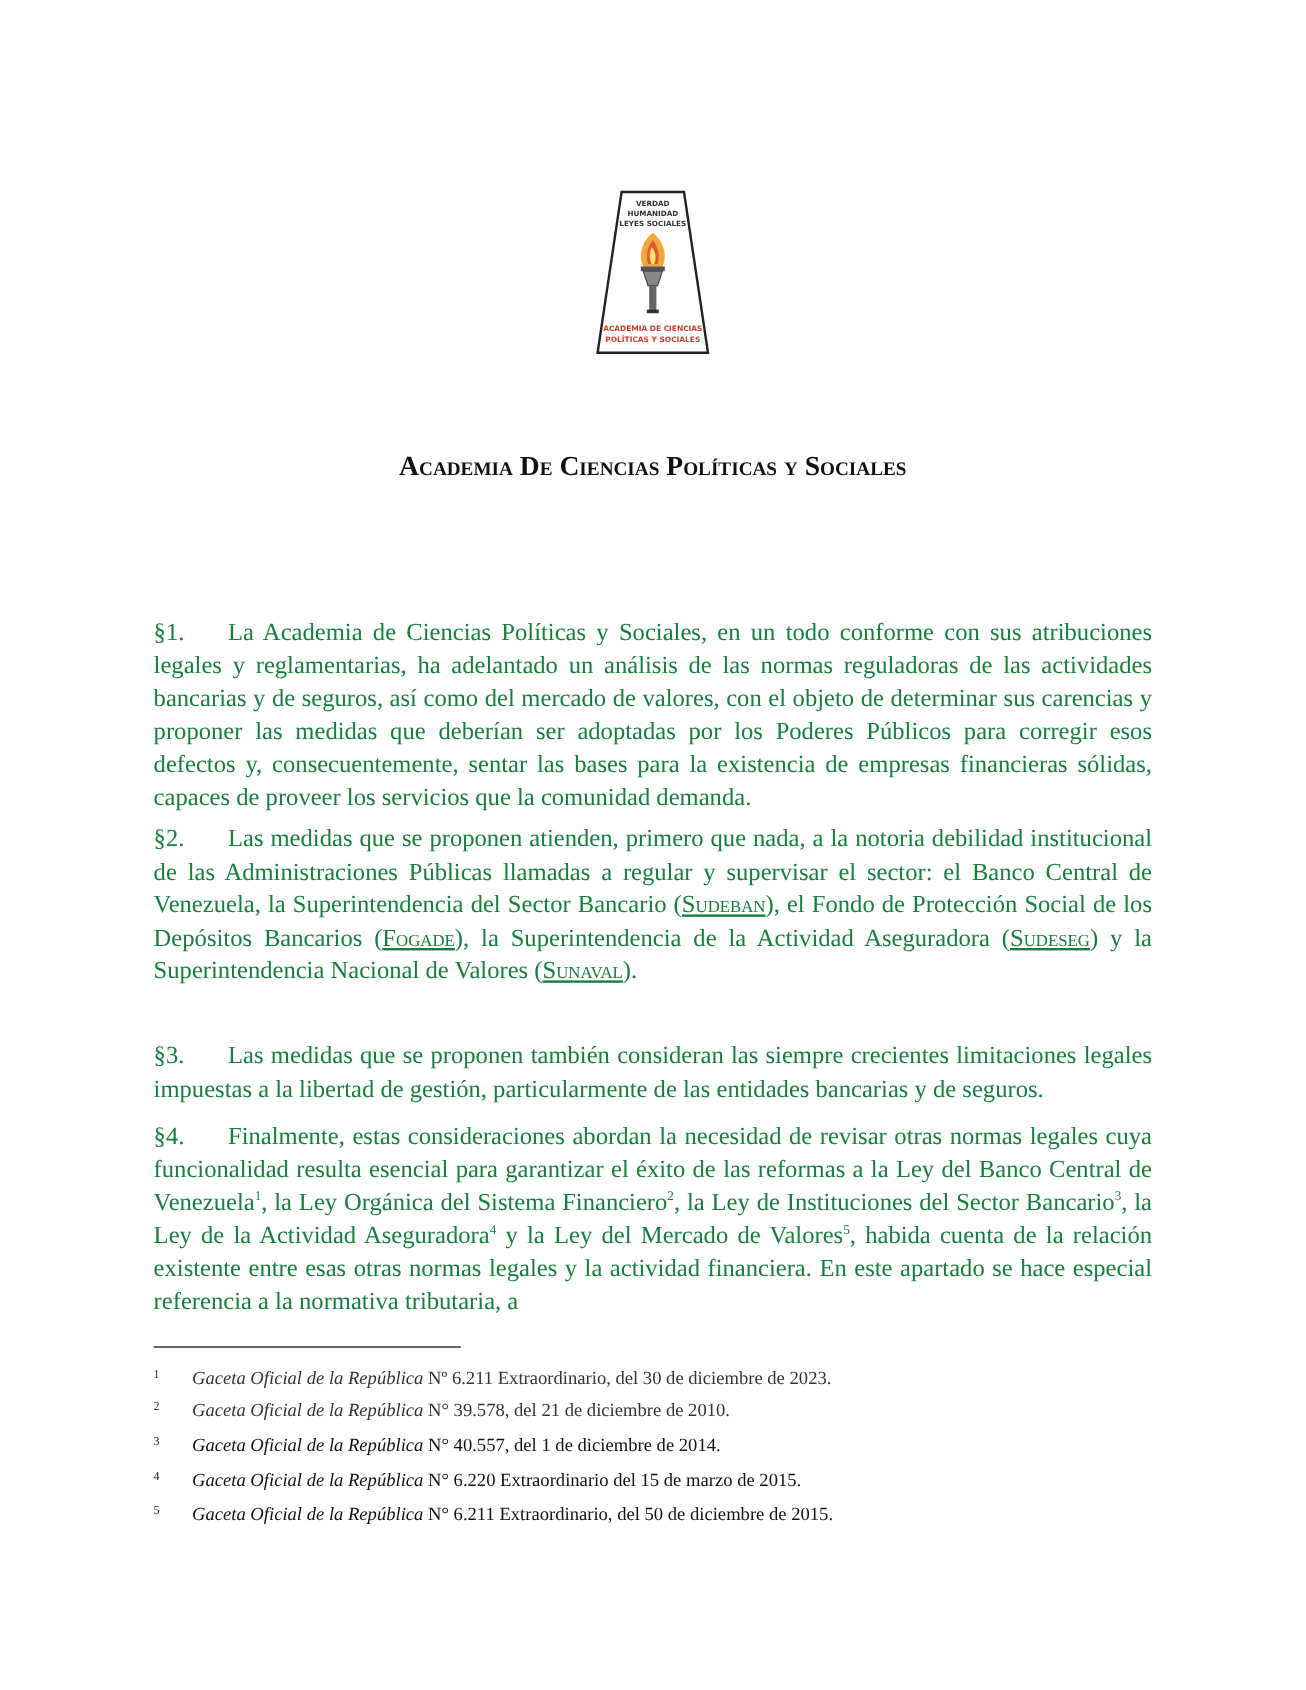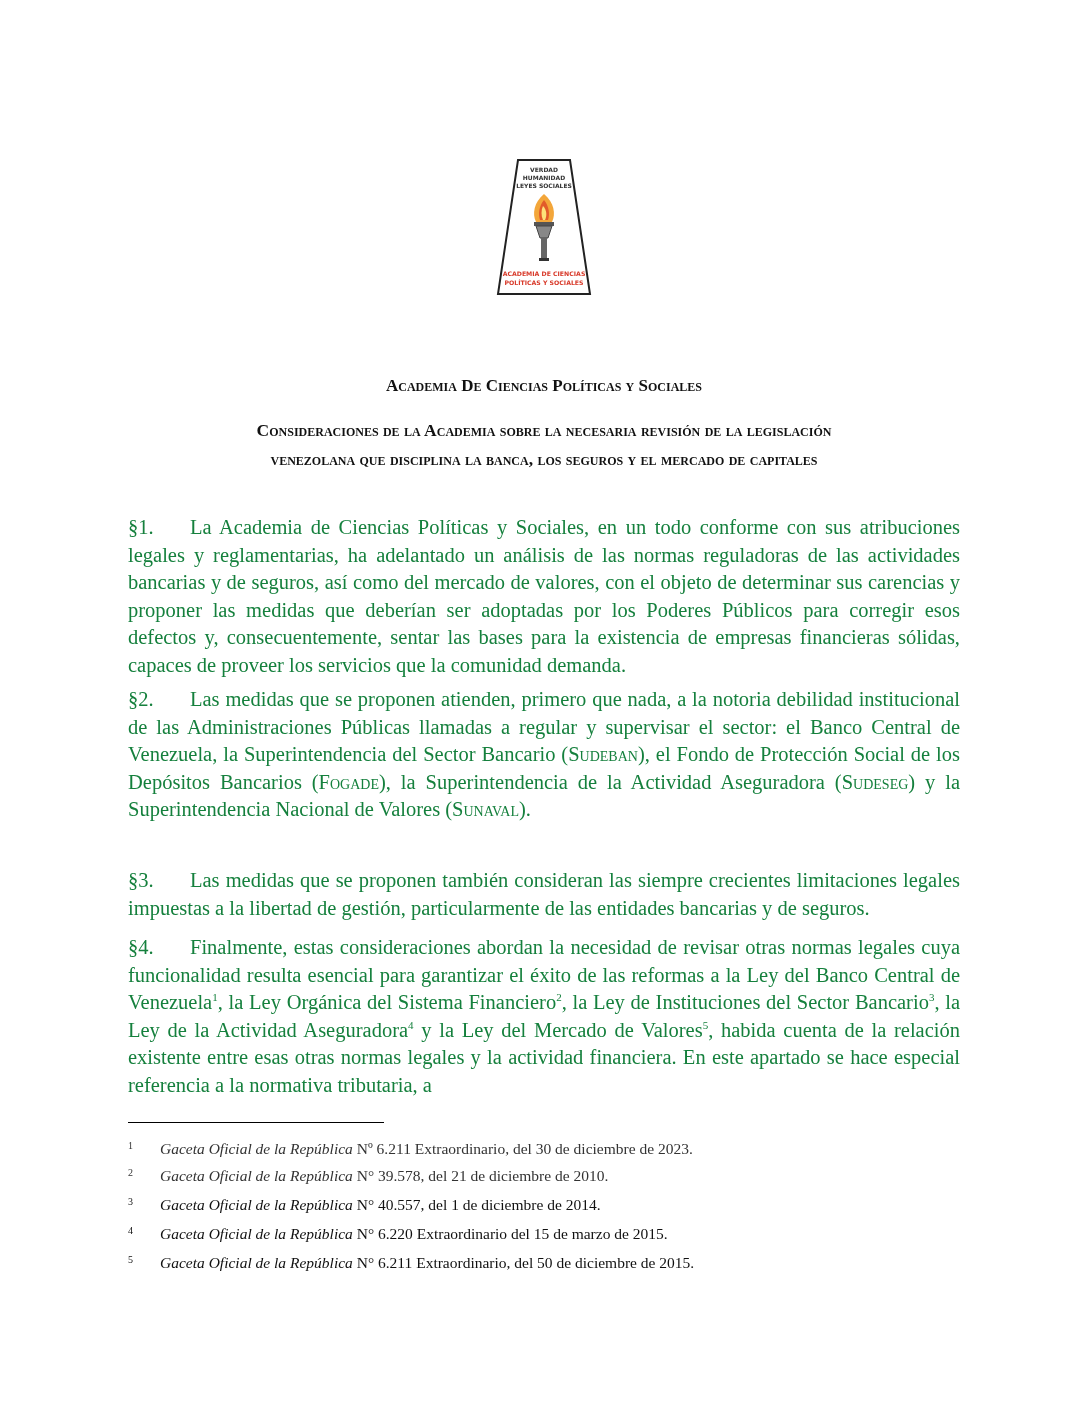--- a/index.html
+++ b/index.html
@@ -5,27 +5,27 @@
   html, body { margin: 0; padding: 0; background: #ffffff; }
   body { width: 1088px; height: 1408px; position: relative; overflow: hidden;
          font-family: "Liberation Serif", "DejaVu Serif", serif; color: #111; }
   .page { position: absolute; left: 0; top: 0; width: 1088px; height: 1408px; background: #fff; }
 
   
   .logo { position: absolute; left: 496px; top: 158px; width: 96px; height: 138px; }
 
   .heading { position: absolute; left: 128px; width: 832px; text-align: center;
              font-variant: small-caps; font-weight: bold; color: #111; }
-  .h1 { top: 376px; font-size: 17px; }
+  .h1 { top: 376px; font-size: 23px; }
   .h2 { top: 416px; font-size: 17.5px; line-height: 29px; }
 
   .para { position: absolute; left: 128px; width: 832px; font-size: 20.5px; line-height: 27.5px;
           text-align: justify; color: #15803d; }
   .para .num { display: inline-block; width: 62px; }
-  .sc { font-variant: small-caps; }
+  .sc { font-variant: small-caps; text-decoration: underline; }
   sup { font-size: 11px; vertical-align: super; line-height: 0; }
 
   .p1 { top: 514px; }
   .p2 { top: 686px; }
   .p3 { top: 843px; margin-top: 24px; }
   .p4 { top: 934px; }
 
   .fn-rule { position: absolute; left: 128px; top: 1122px; width: 256px; height: 0; border-top: 1.5px solid #000; }
 
   .footnote { position: absolute; left: 128px; width: 800px; font-size: 15.5px; color: #333; }
@@ -51,24 +51,20 @@
       <rect x="38" y="64" width="20" height="4" fill="#555"></rect>
       <polygon points="40,68 56,68 52,80 44,80" fill="#888" stroke="#444" stroke-width="1"></polygon>
       <rect x="45" y="80" width="6" height="22" fill="#666"></rect>
       <rect x="43" y="100" width="10" height="3" fill="#333"></rect>
     </g>
     <text x="48" y="118" font-size="6.2" text-anchor="middle" font-weight="bold" fill="#d83a2a" font-family="DejaVu Sans, sans-serif">ACADEMIA DE CIENCIAS</text>
     <text x="48" y="127" font-size="6.2" text-anchor="middle" font-weight="bold" fill="#d83a2a" font-family="DejaVu Sans, sans-serif">POLÍTICAS Y SOCIALES</text>
   </svg>
 
   <div class="heading h1">Academia De Ciencias Políticas y Sociales</div>
-  <div class="heading h2">
-    <div>Consideraciones de la Academia sobre la necesaria revisión de la legislación</div>
-    <div>venezolana que disciplina la banca, los seguros y el mercado de capitales</div>
-  </div>
 
   <div class="para p1">
     <span class="num">§1.</span><span>La Academia de Ciencias Políticas y Sociales, en un todo conforme con sus atribuciones legales y reglamentarias, ha adelantado un análisis de las normas reguladoras de las actividades bancarias y de seguros, así como del mercado de valores, con el objeto de determinar sus carencias y proponer las medidas que deberían ser adoptadas por los Poderes Públicos para corregir esos defectos y, consecuentemente, sentar las bases para la existencia de empresas financieras sólidas, capaces de proveer los servicios que la comunidad demanda.</span>
   </div>
 
   <div class="para p2">
     <span class="num">§2.</span><span>Las medidas que se proponen atienden, primero que nada, a la notoria debilidad institucional de las Administraciones Públicas llamadas a regular y supervisar el sector: el Banco Central de Venezuela, la Superintendencia del Sector Bancario (</span><span class="sc">Sudeban</span><span>), el Fondo de Protección Social de los Depósitos Bancarios (</span><span class="sc">Fogade</span><span>), la Superintendencia de la Actividad Aseguradora (</span><span class="sc">Sudeseg</span><span>) y la Superintendencia Nacional de Valores (</span><span class="sc">Sunaval</span><span>).</span>
   </div>
 
   <div class="para p3">

